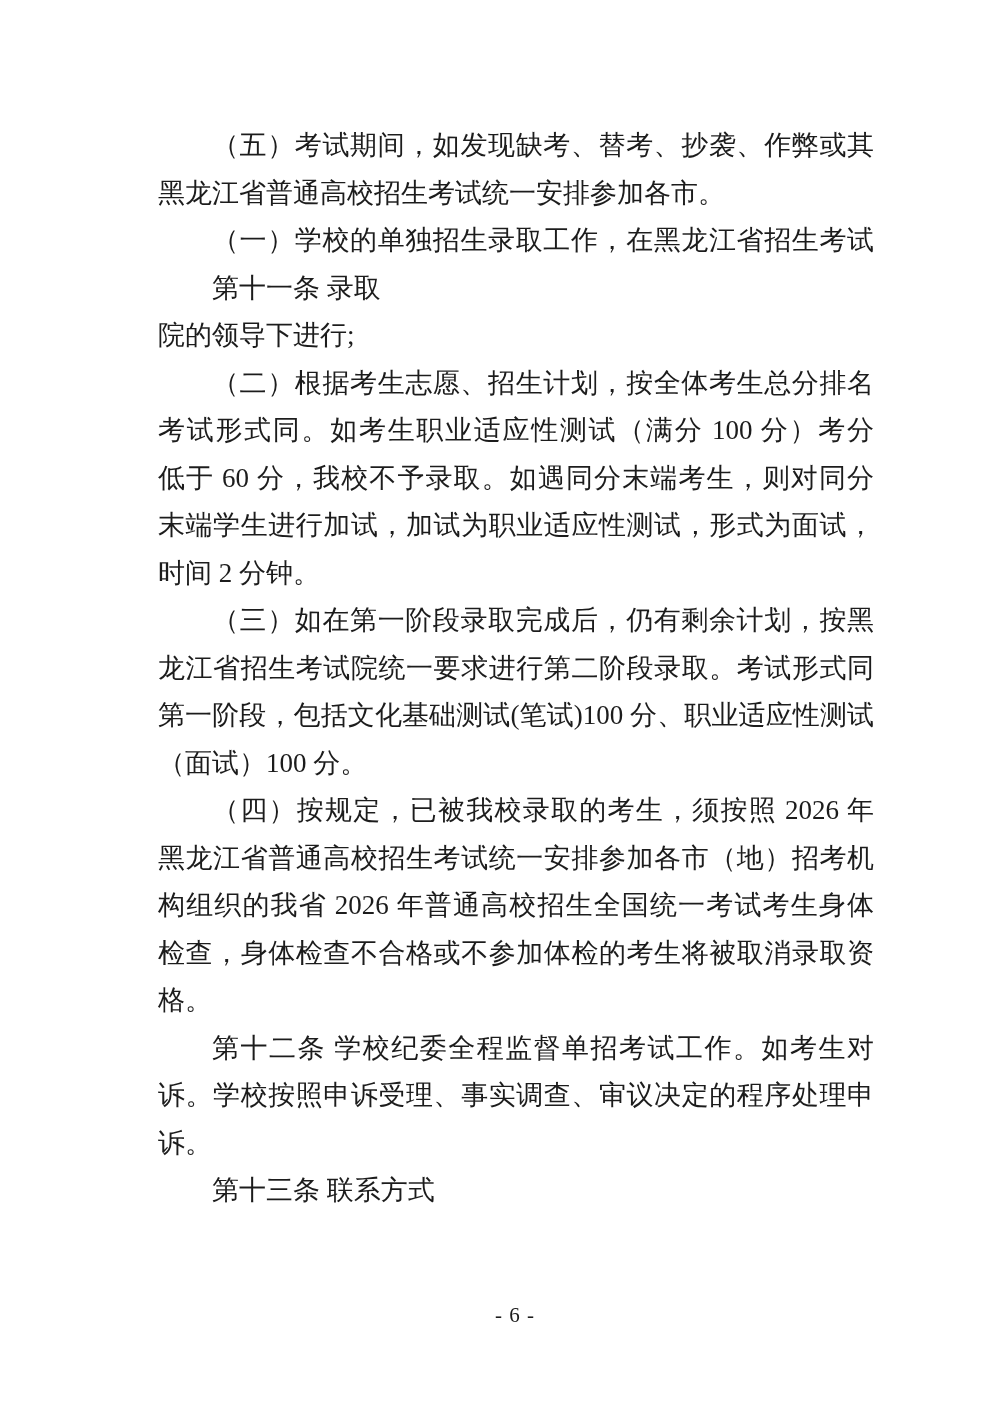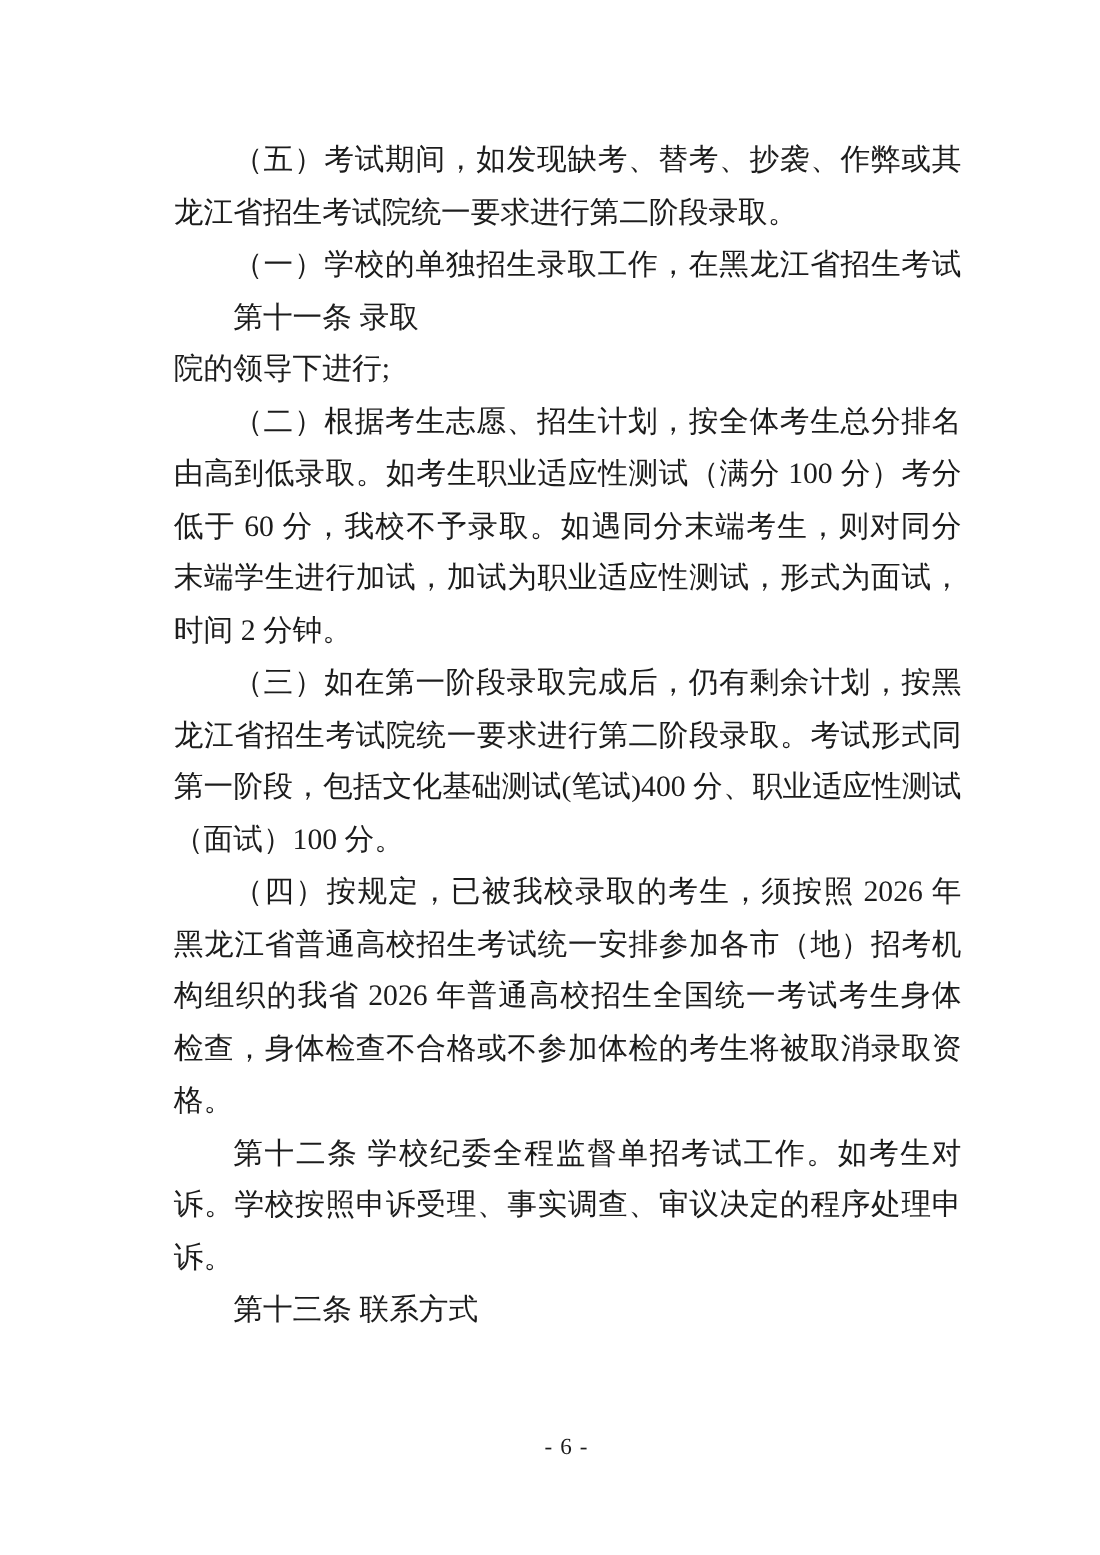--- a/index.html
+++ b/index.html
@@ -46,32 +46,32 @@
     line-height: 26px;
     letter-spacing: 1px;
   }
 </style>
 </head>
 <body>
 
 <div class="page">
   <div class="textblock">
     <div class="line full first">（五）考试期间，如发现缺考、替考、抄袭、作弊或其</div>
-    <div class="line">龙江省招生考试院统一要求进行第二阶段录取。</div>
+    <div class="line">黑龙江省普通高校招生考试统一安排参加各市。</div>
     <div class="line full first">（一）学校的单独招生录取工作，在黑龙江省招生考试</div>
     <div class="line first">第十一条 录取</div>
     <div class="line">院的领导下进行;</div>
     <div class="line full first">（二）根据考生志愿、招生计划，按全体考生总分排名</div>
-    <div class="line full">由高到低录取。如考生职业适应性测试（满分 100 分）考分</div>
+    <div class="line full">考试形式同。如考生职业适应性测试（满分 100 分）考分</div>
     <div class="line full">低于 60 分，我校不予录取。如遇同分末端考生，则对同分</div>
     <div class="line full">末端学生进行加试，加试为职业适应性测试，形式为面试，</div>
     <div class="line">时间 2 分钟。</div>
     <div class="line full first">（三）如在第一阶段录取完成后，仍有剩余计划，按黑</div>
     <div class="line full">龙江省招生考试院统一要求进行第二阶段录取。考试形式同</div>
-    <div class="line full">第一阶段，包括文化基础测试(笔试)400 分、职业适应性测试</div>
+    <div class="line full">第一阶段，包括文化基础测试(笔试)100 分、职业适应性测试</div>
     <div class="line">（面试）100 分。</div>
     <div class="line full first">（四）按规定，已被我校录取的考生，须按照 2026 年</div>
     <div class="line full">黑龙江省普通高校招生考试统一安排参加各市（地）招考机</div>
     <div class="line full">构组织的我省 2026 年普通高校招生全国统一考试考生身体</div>
     <div class="line full">检查，身体检查不合格或不参加体检的考生将被取消录取资</div>
     <div class="line">格。</div>
     <div class="line full first">第十二条 学校纪委全程监督单招考试工作。如考生对</div>
     <div class="line full">诉。学校按照申诉受理、事实调查、审议决定的程序处理申</div>
     <div class="line">诉。</div>
     <div class="line first">第十三条 联系方式</div>

